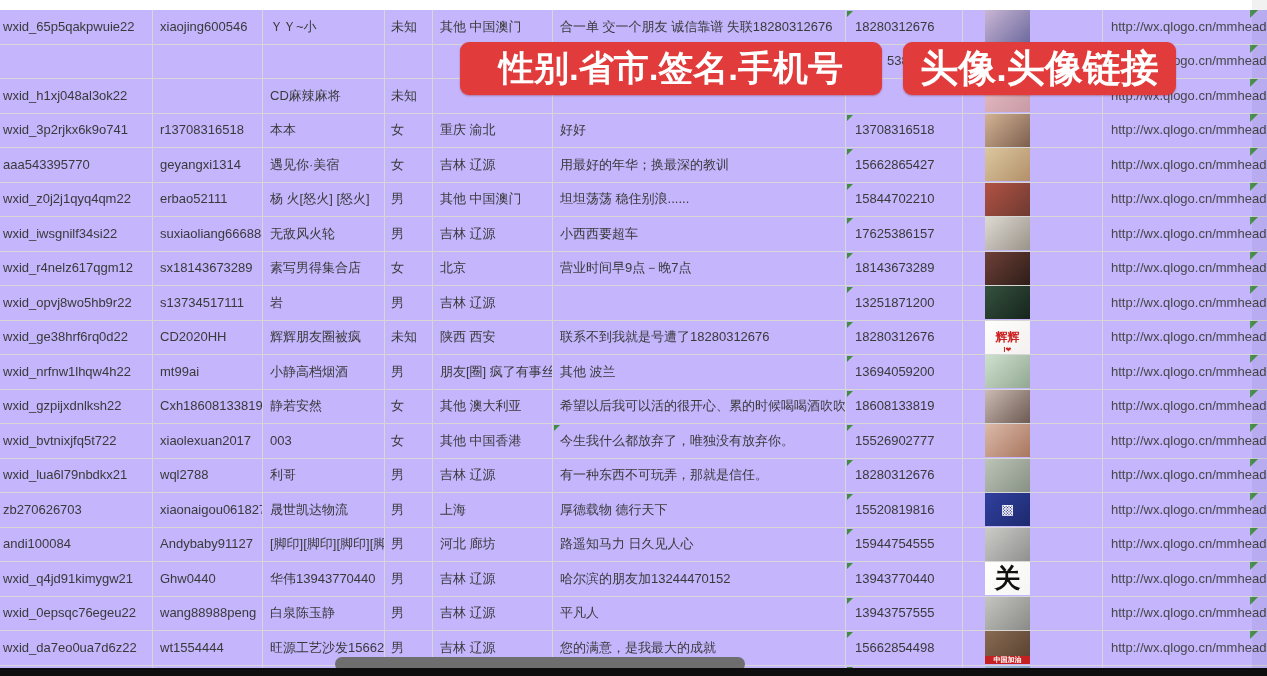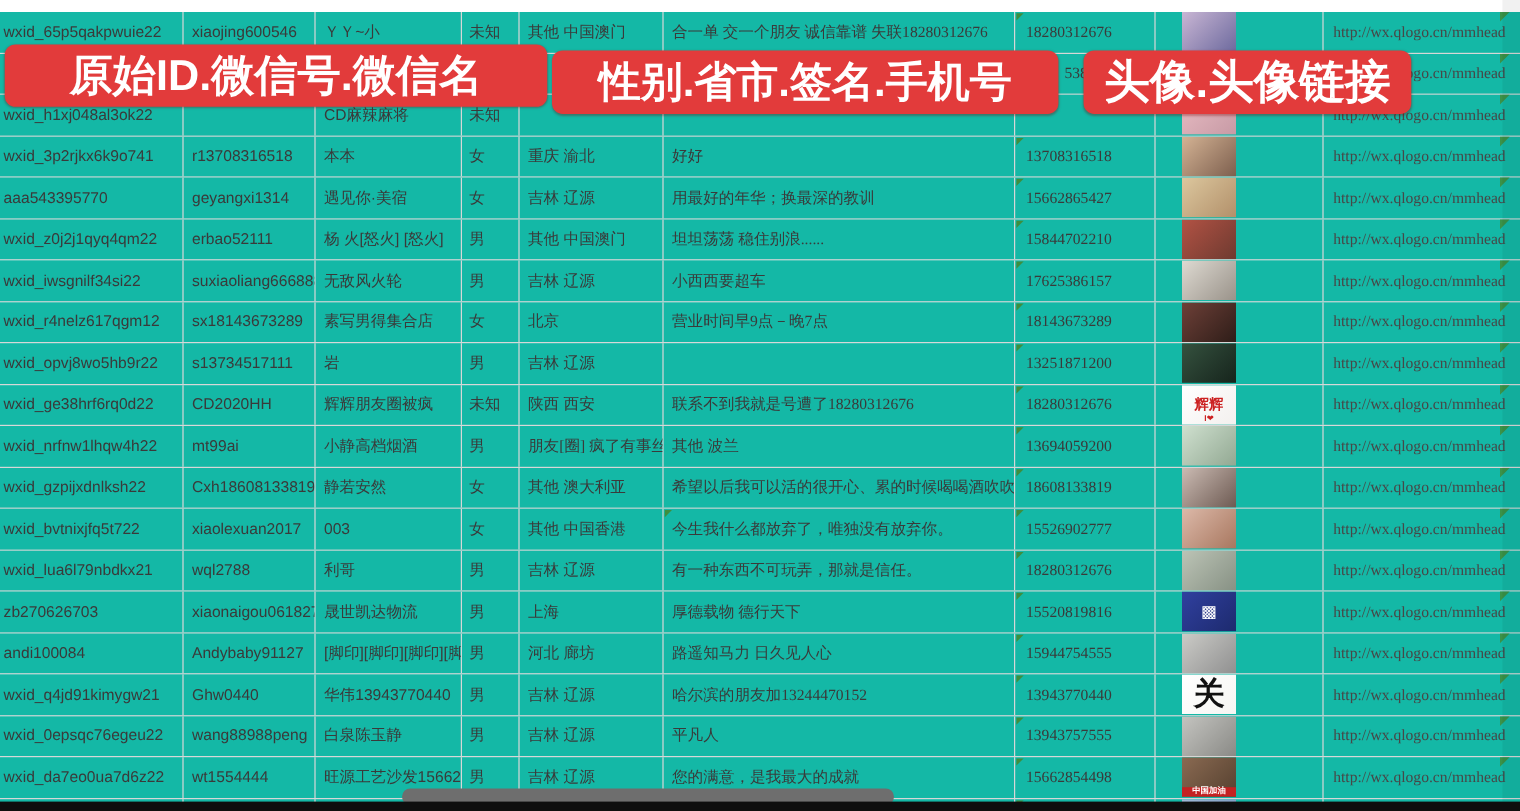--- a/index.html
+++ b/index.html
@@ -12,36 +12,36 @@
   .stage{
     position:relative;width:1267px;height:676px;overflow:hidden;background:#fdfdfd;
     font-family:"Liberation Sans","DejaVu Sans",sans-serif;color:var(--txt);
   }
   
   .sliver{position:absolute;top:0;left:0;width:100%;height:10px;border-bottom:1px solid var(--grid);background:#fff;}
   .rows{position:absolute;top:10px;left:0;width:1267px;}
   .row{
     position:relative;display:grid;height:34.5px;box-sizing:border-box;
     grid-template-columns:153px 110px 122px 48px 120px 293px 117px 140px auto;
-    border-bottom:1px solid var(--grid);background:#14b8a6;
+    border-bottom:1px solid var(--grid);background:#c4b5fd;
   }
   .c{
     position:relative;box-sizing:border-box;border-right:1px solid var(--grid);
     display:flex;align-items:center;overflow:hidden;white-space:nowrap;
     font-size:13px;line-height:14px;
   }
   .c1{padding-left:3px;}
   .c2{padding-left:7px;}
   .c3{padding-left:7px;}
   .c4{padding-left:6px;}
   .c5{padding-left:7px;}
   .c6{padding-left:7px;}
   .c7{padding-left:9px;}
   .c9{padding-left:8px;border-right:none;}
-  .txt{overflow:hidden;white-space:nowrap;font-family:Liberation Serif, serif;}
+  .txt{overflow:hidden;white-space:nowrap;}
   .link{color:#474747;}
   
   .tri{position:absolute;top:1px;left:1px;width:0;height:0;display:none;
        border-top:6px solid var(--err-green);border-right:6px solid transparent;}
   .row.has-tri .phone-tri{display:block;}
   .row.has-sigtri .sig-tri{display:block;}
   
   .right-tri{position:absolute;top:0;left:1250px;width:0;height:0;display:block;
        border-left:8px solid var(--err-green);border-bottom:8px solid transparent;opacity:.9;}
   
@@ -587,23 +587,20 @@
 
       </div>
     </div>
     <div class="c c9">
       <span class="link txt"></span>
     </div>
 
   </div>
 </div>
 
-  <div class="banner banner1">
-    <span>原始ID.微信号.微信名</span>
-  </div>
   <div class="banner banner2">
     <span>性别.省市.签名.手机号</span>
   </div>
   <div class="banner banner3">
     <span>头像.头像链接</span>
   </div>
 
   <div class="vstrip"></div>
   <div class="hscroll-thumb"></div>
   <div class="hscroll-track"></div>

